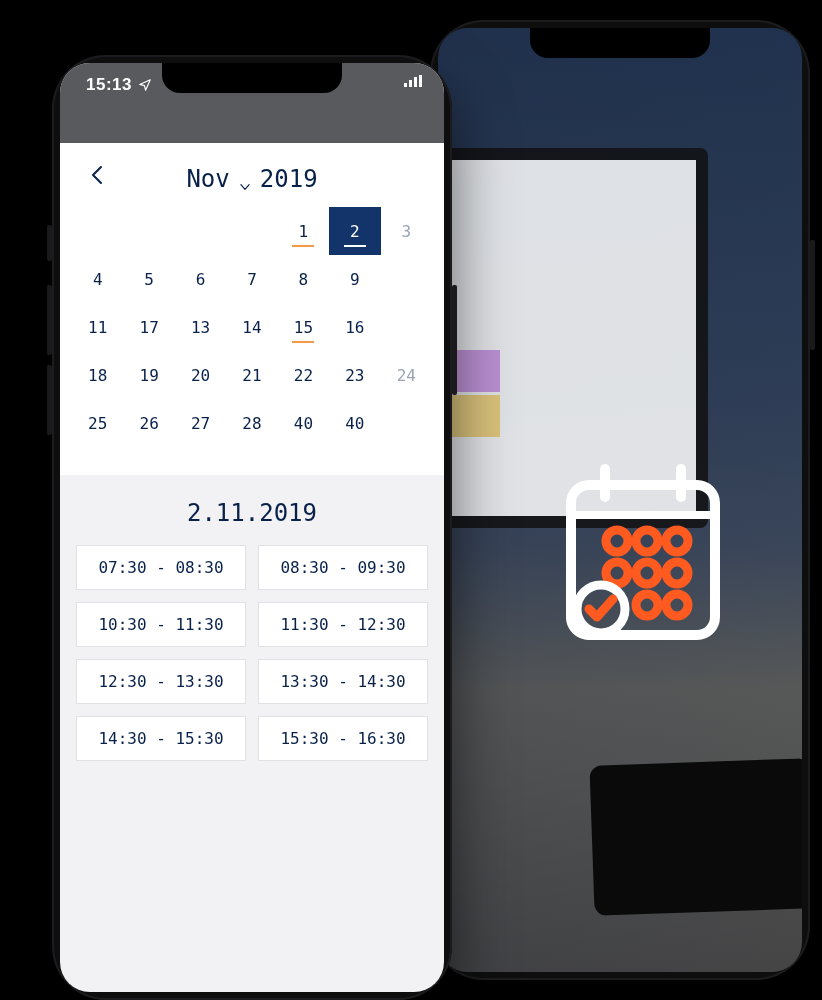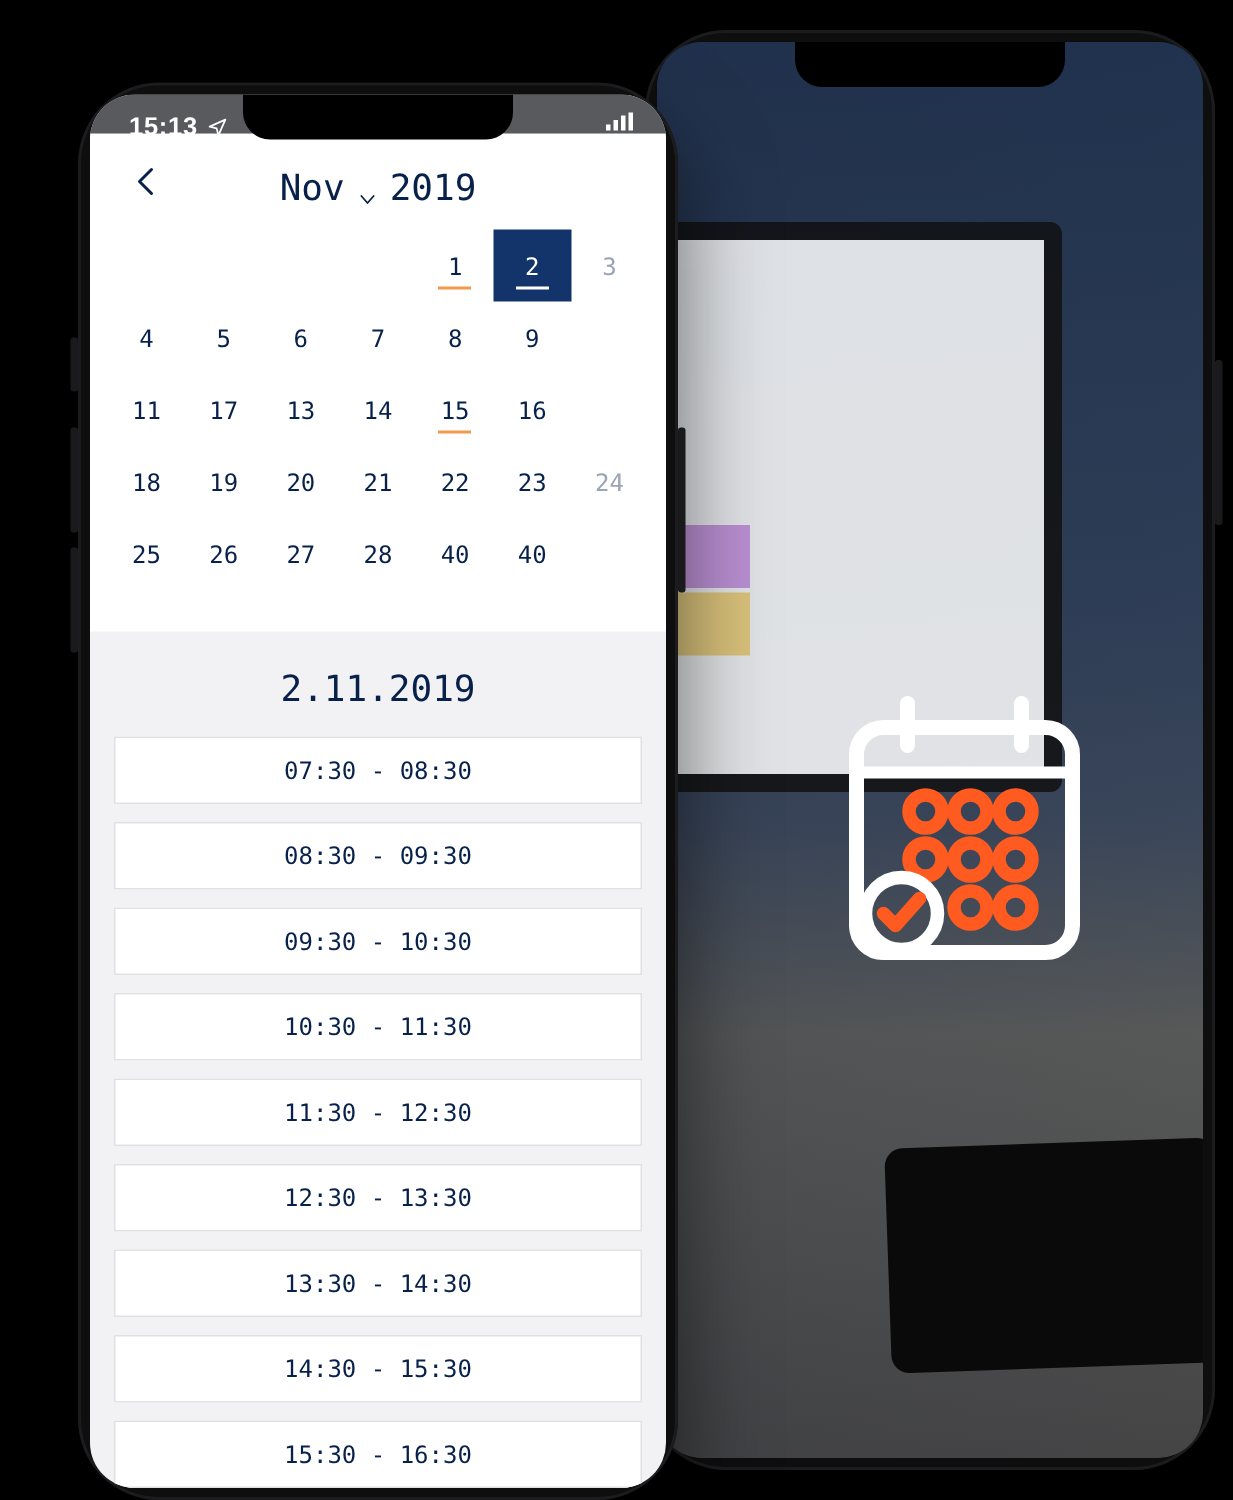--- a/index.html
+++ b/index.html
@@ -186,21 +186,21 @@
     padding:24px 16px 0 16px;
   }
   .slots-date{
     text-align:center;
     font-family: ui-monospace, Menlo, monospace;
     font-size:24px; color:#08214a;
     margin-bottom:18px;
   }
   .slots-grid{
     display:grid;
-    grid-template-columns: 1fr;
+    grid-template-columns: 1fr 1fr;
     gap:12px;
   }
   .slot{
     background:#fff;
     border:1px solid #e1e1e3;
     color:#08214a;
     font-family: ui-monospace, Menlo, monospace;
     font-size:16px;
     text-align:center;
     padding:12px 0;
@@ -351,21 +351,20 @@
               <div class="daycell"></div>
             </div>
           </div>
       </div>
 
       <div class="slots-section">
         <div class="slots-date">2.11.2019</div>
         <div class="slots-grid" id="slots-grid">
             <div class="slot">07:30 - 08:30</div>
             <div class="slot">08:30 - 09:30</div>
-            <div class="slot">09:30 - 10:30</div>
             <div class="slot">10:30 - 11:30</div>
             <div class="slot">11:30 - 12:30</div>
             <div class="slot">12:30 - 13:30</div>
             <div class="slot">13:30 - 14:30</div>
             <div class="slot">14:30 - 15:30</div>
             <div class="slot">15:30 - 16:30</div>
           </div>
       </div>
 
     </div>

